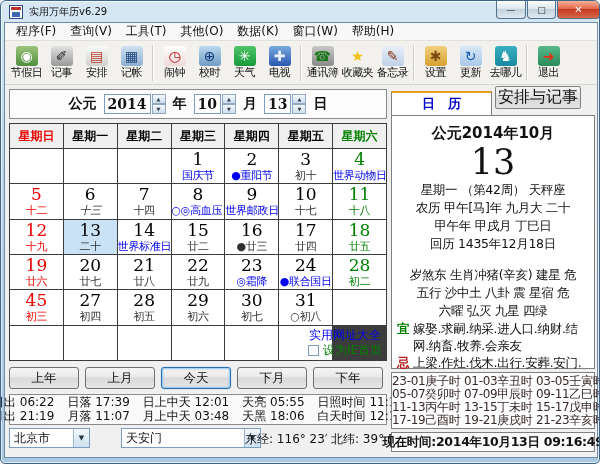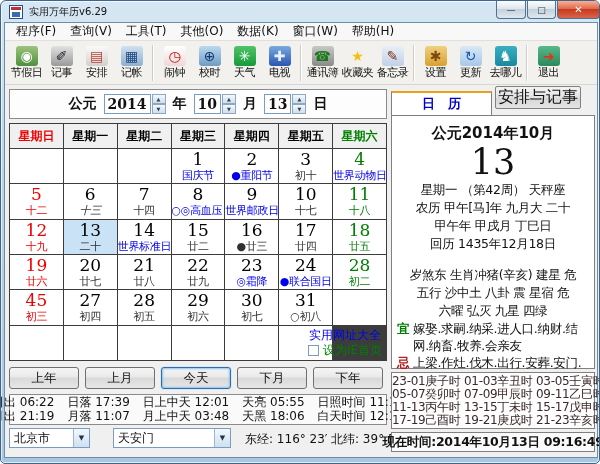--- a/index.html
+++ b/index.html
@@ -396,21 +396,21 @@
         <div class="sm-cell">月落 11:07</div>
         <div class="sm-cell">月上中天 03:48</div>
         <div class="sm-cell">天黑 18:06</div>
         <div class="sm-cell">白天时间 12:11</div>
       </div>
 
     <div class="select" style="left:4px;width:81px">
       <span class="sel-text">北京市</span>
       <span class="sel-arrow">▼</span>
     </div>
-    <div class="select" style="left:108px;width:118px">
+    <div class="select" style="left:116px;width:140px">
       <span class="sel-text">天安门</span>
       <span class="sel-arrow">▼</span>
     </div>
     <div class="coord" style="left:240px">东经: 116° 23′</div>
     <div class="coord" style="left:326px">北纬: 39° 54′</div>
 
     <div class="tab active">日　历</div>
     <div class="tab inactive">安排与记事</div>
 
     <div class="rp-main">

